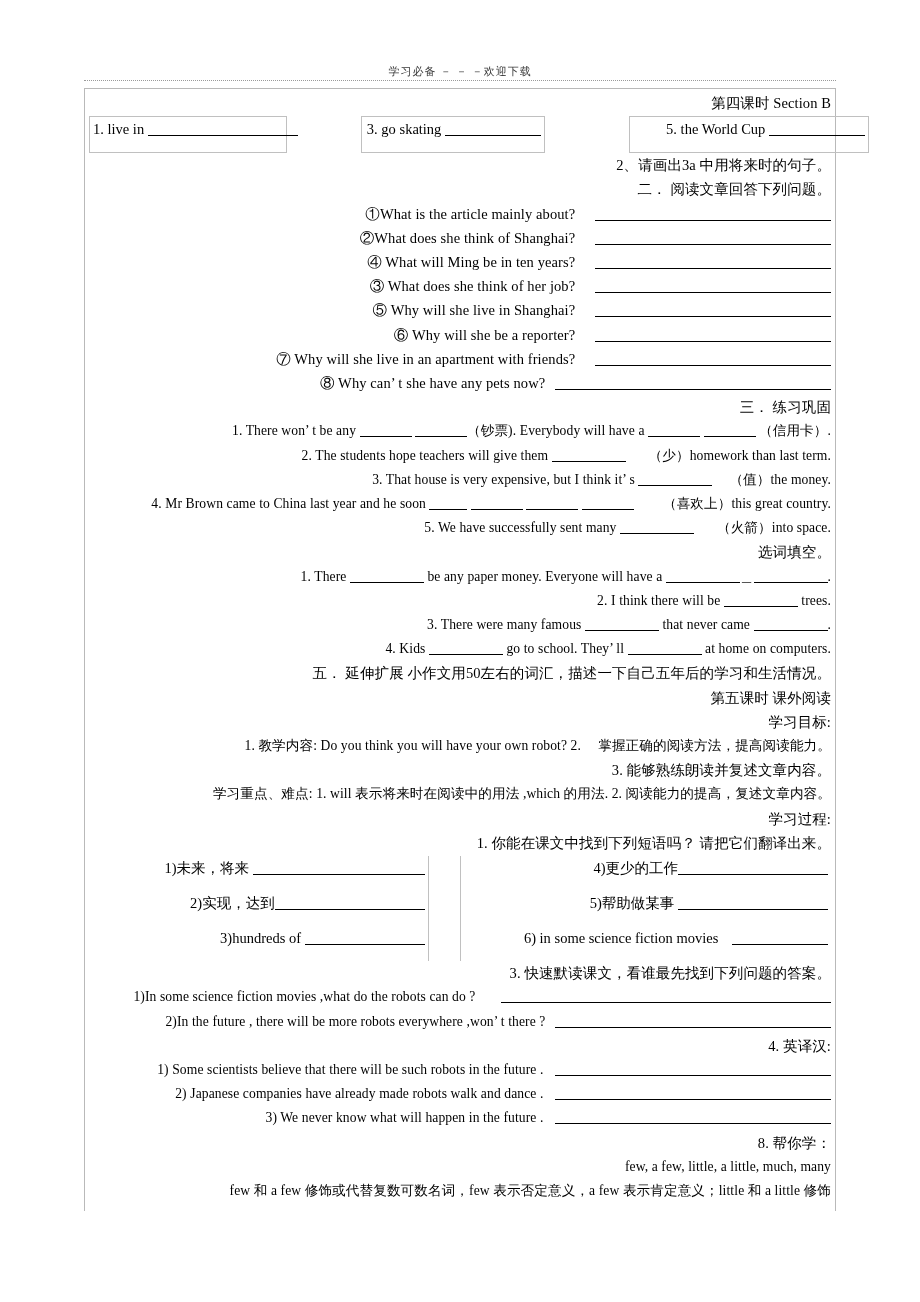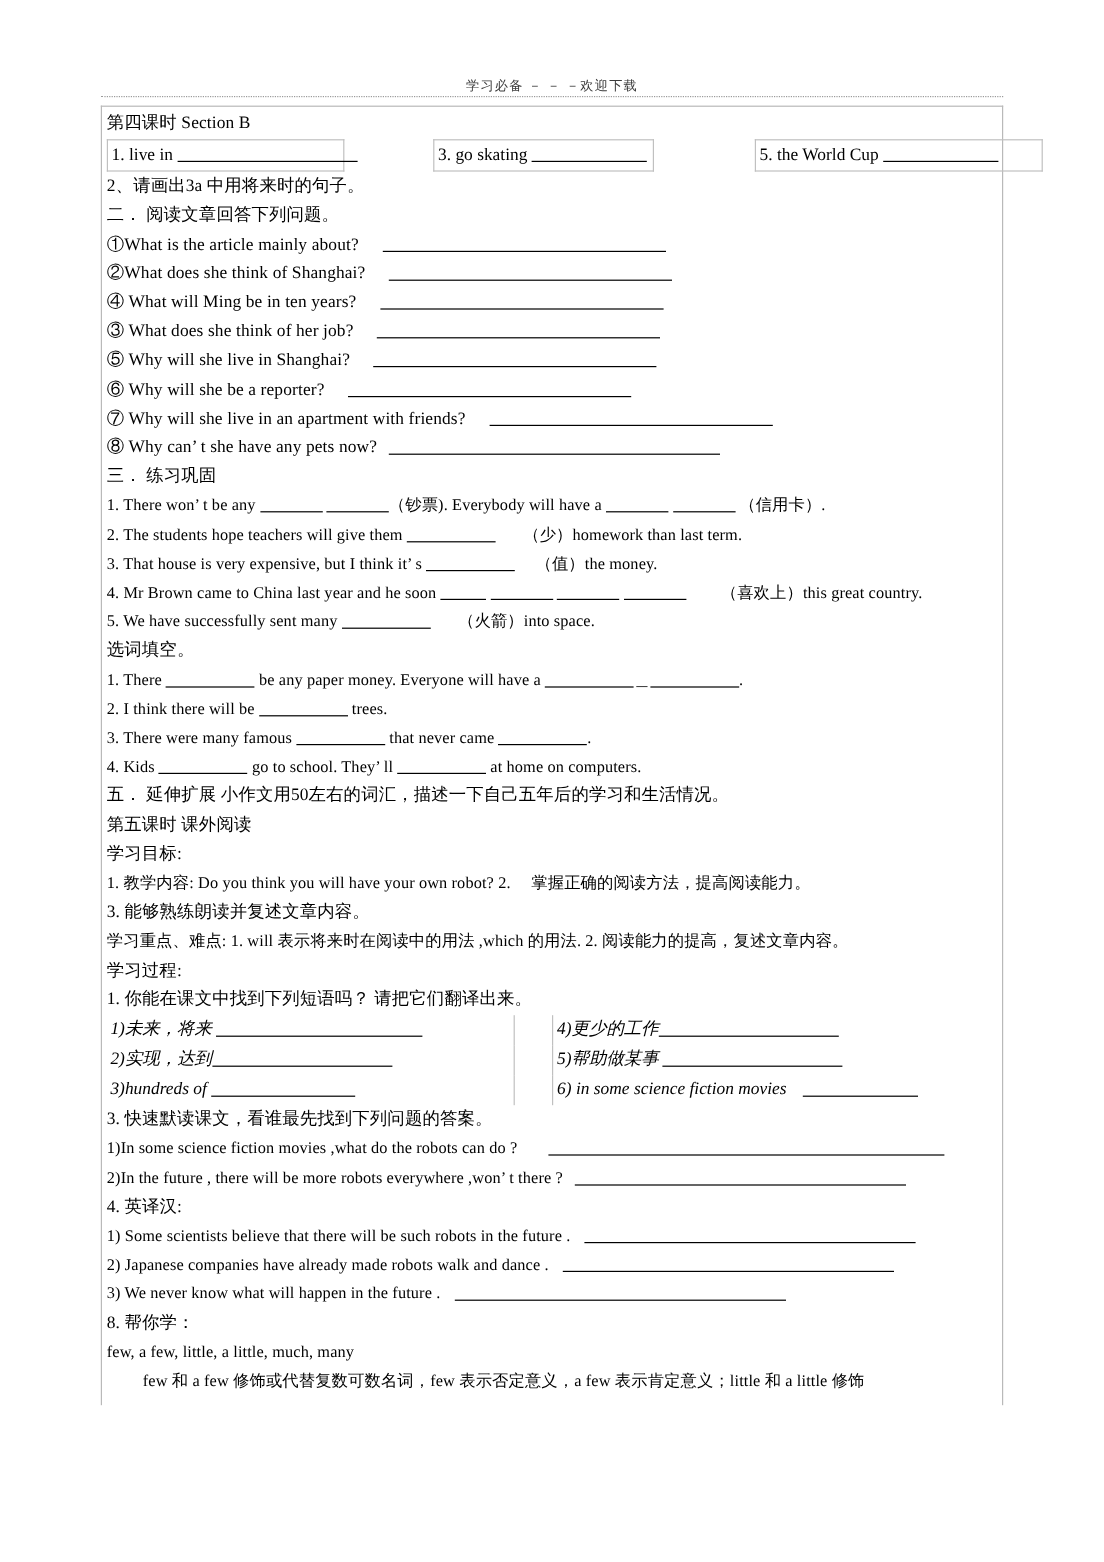--- a/index.html
+++ b/index.html
@@ -51,20 +51,21 @@
     top: 88px;
     width: 752px;
     border-left: 1px solid #b9b9b9;
     border-right: 1px solid #b9b9b9;
     border-top: 1px solid #b9b9b9;
     box-sizing: border-box;
     padding: 0;
   }
   .frame-inner {
     padding: 2px 4px 8px 4px;
+    text-align: right;
   }
 
   
   .ln {
     font-size: 14.5px;
     line-height: 24.2px;
     white-space: nowrap;
     letter-spacing: 0.1px;
   }
   .ln.sm {
@@ -91,41 +92,40 @@
   .b-q6 { width: 330px; }
 
   
   table.tbl {
     border-collapse: collapse;
     table-layout: fixed;
     margin: 1px 0 0 0;
   }
   table.tbl td {
     border: 1px solid #c0c0c0;
-    padding: 1px 3px 2px 3px;
+    padding: 1px 3px 12px 3px;
     font-size: 14.5px;
     line-height: 22px;
     white-space: nowrap;
     vertical-align: middle;
   }
   td.nb {
     border: none !important;
   }
   td.gap {
     border: none !important;
   }
 
   
   #phrase-table-top { width: 744px; }
 
   
   #phrase-table-2 td {
     border: none;
     border-top: none;
-    font-style: italic;
   }
   #phrase-table-2 td.divcell {
     border-left: 1px solid #c0c0c0;
     border-right: 1px solid #c0c0c0;
   }
 </style>
 </head>
 <body>
 
 <div class="page">

